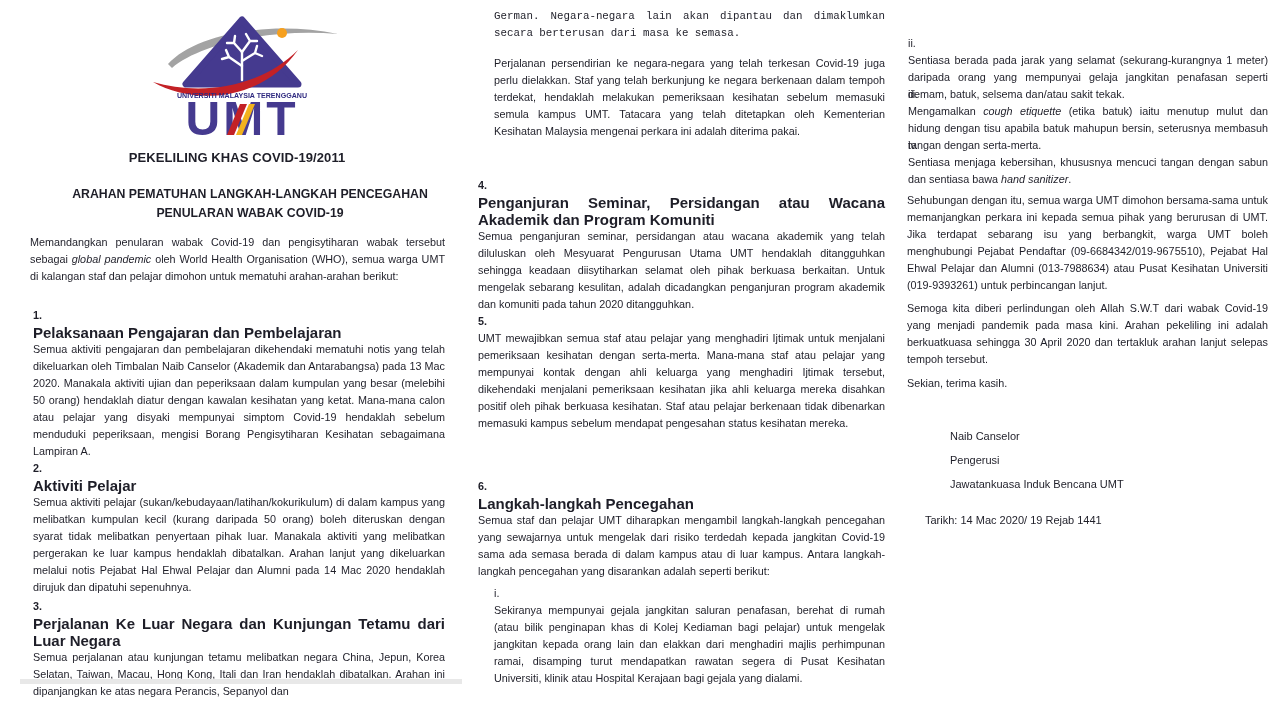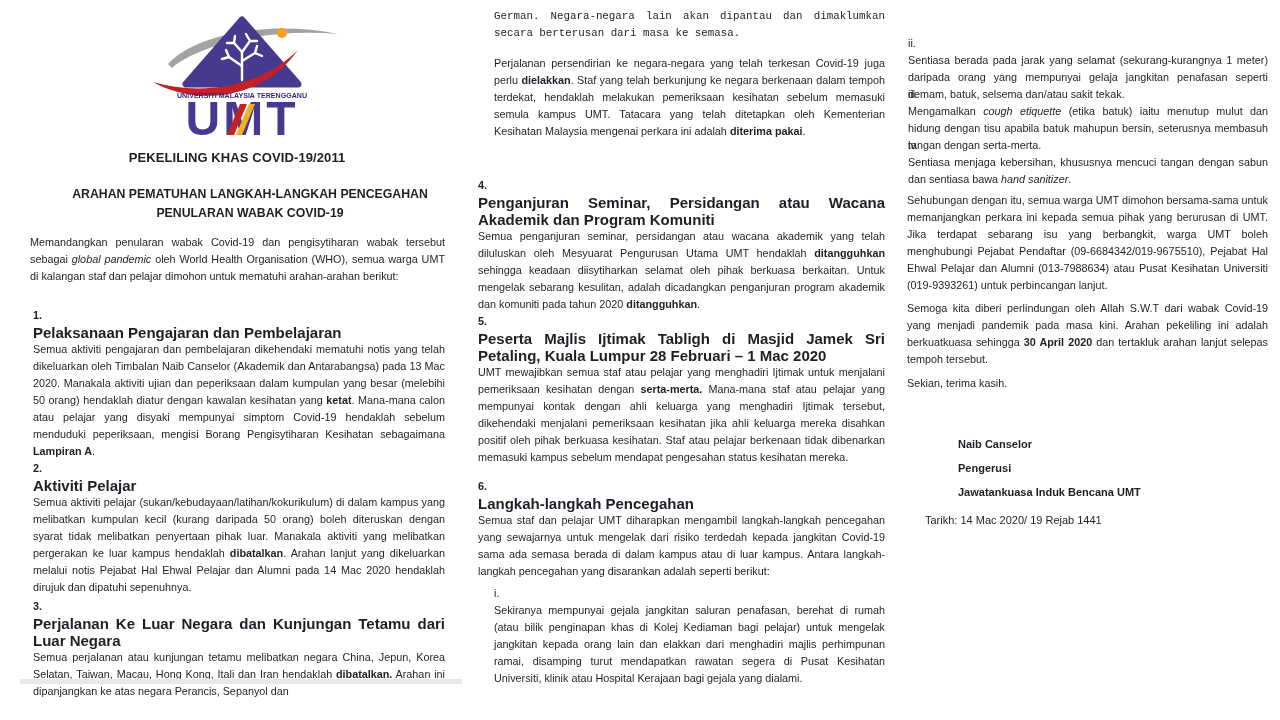--- a/index.html
+++ b/index.html
@@ -12,42 +12,42 @@
     position: relative;
     overflow: hidden;
   }
   .abs { position: absolute; }
   .para {
     font-size: 10.8px;
     line-height: 17px;
     text-align: justify;
     margin: 0;
   }
-  .b { font-weight: 700; margin-top: 33px; }
+  .b { font-weight: 400; margin-top: 33px; }
   .i { font-style: italic; }
   .title {
     font-size: 13px; font-weight: 700;
     text-align: center; margin: 0; letter-spacing: .1px;
   }
   .subtitle {
     font-size: 12.3px; font-weight: 700;
     text-align: center; line-height: 19px; margin: 13px;
   }
   .item { display: flex; align-items: flex-start; flex-direction: column; }
   .num {
     flex: none; font-weight: 700;
     font-size: 10.8px; line-height: 17px;
   }
   .num.subnum { font-weight: 400; }
   .ibody { flex: 1 1 auto; min-width: 0; }
   .ihead {
     display: block; font-weight: 700;
     font-size: 15px; line-height: 17px; text-align: justify;
   }
-  .sig { font-size: 11px; font-weight: 700; line-height: 17px; margin: 12px; padding-left: 38px; }
+  .sig { font-size: 11px; font-weight: 400; line-height: 17px; margin: 4px; padding-left: 38px; }
   .date { font-size: 11px; font-weight: 400; line-height: 17px; margin: 17px; }
   .pageband { background: #e8e8e8; }
   .lg-univ { font-family: "Liberation Sans", sans-serif; font-weight: 700; }
   .lg-umt  { font-family: "Liberation Sans", sans-serif; font-weight: 700; letter-spacing: 3px; }
 </style>
 </head>
 <body>
 
 <div class="page">
 
@@ -124,21 +124,20 @@
       <span class="num" style="width:18px;">4.</span>
       <span class="ibody">
         <span class="ihead">Penganjuran Seminar, Persidangan atau Wacana Akademik dan Program Komuniti</span>
         <span class="para" style="display:block;"><span>Semua penganjuran seminar, persidangan atau wacana akademik yang telah diluluskan oleh Mesyuarat Pengurusan Utama UMT hendaklah </span><span class="b">ditangguhkan</span><span> sehingga keadaan diisytiharkan selamat oleh pihak berkuasa berkaitan. Untuk mengelak sebarang kesulitan, adalah dicadangkan penganjuran program akademik dan komuniti pada tahun 2020 </span><span class="b">ditangguhkan</span><span>.</span></span>
       </span>
     </div>
 
     <div class="item abs" style="left:478px; top:313px; width:407px;">
       <span class="num" style="width:18px;">5.</span>
       <span class="ibody">
-        <span class="ihead">Peserta Majlis Ijtimak Tabligh di Masjid Jamek Sri Petaling, Kuala Lumpur 28 Februari – 1 Mac 2020</span>
         <span class="para" style="display:block;"><span>UMT mewajibkan semua staf atau pelajar yang menghadiri Ijtimak untuk menjalani pemeriksaan kesihatan dengan </span><span class="b">serta-merta.</span><span> Mana-mana staf atau pelajar yang mempunyai kontak dengan ahli keluarga yang menghadiri Ijtimak tersebut, dikehendaki menjalani pemeriksaan kesihatan jika ahli keluarga mereka disahkan positif oleh pihak berkuasa kesihatan. Staf atau pelajar berkenaan tidak dibenarkan memasuki kampus sebelum mendapat pengesahan status kesihatan mereka.</span></span>
       </span>
     </div>
 
     <div class="item abs" style="left:478px; top:478px; width:407px;">
       <span class="num" style="width:18px;">6.</span>
       <span class="ibody">
         <span class="ihead">Langkah-langkah Pencegahan</span>
         <span class="para" style="display:block;"><span>Semua staf dan pelajar UMT diharapkan mengambil langkah-langkah pencegahan yang sewajarnya untuk mengelak dari risiko terdedah kepada jangkitan Covid-19 sama ada semasa berada di dalam kampus atau di luar kampus. Antara langkah-langkah pencegahan yang disarankan adalah seperti berikut:</span></span>
       </span>

